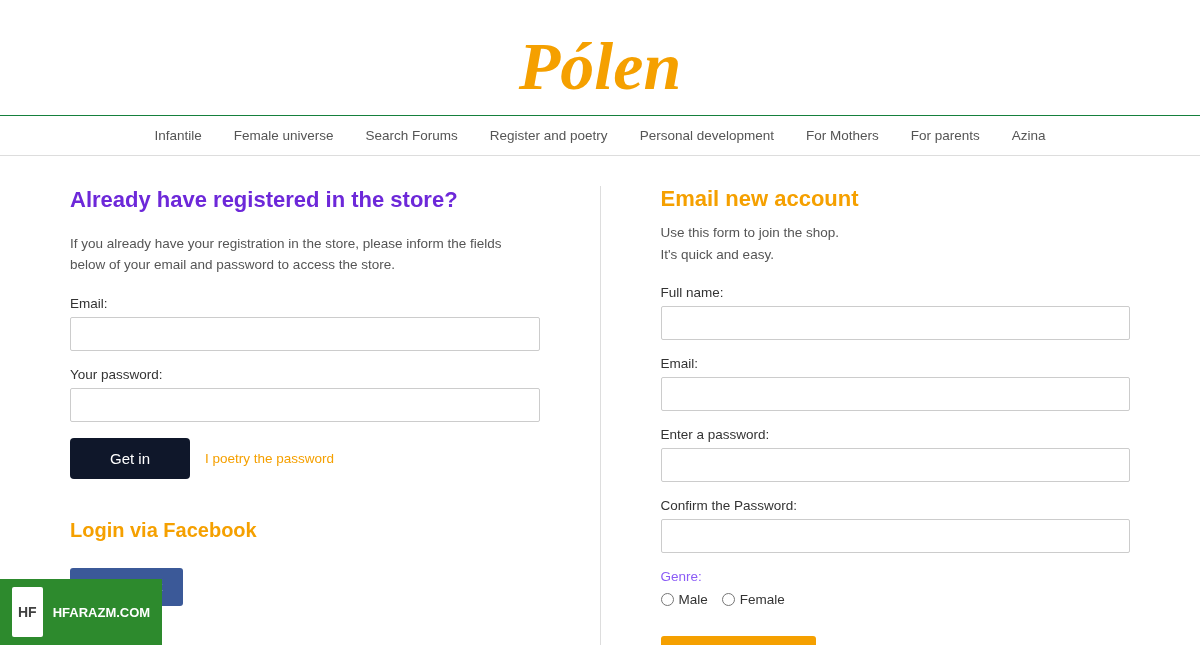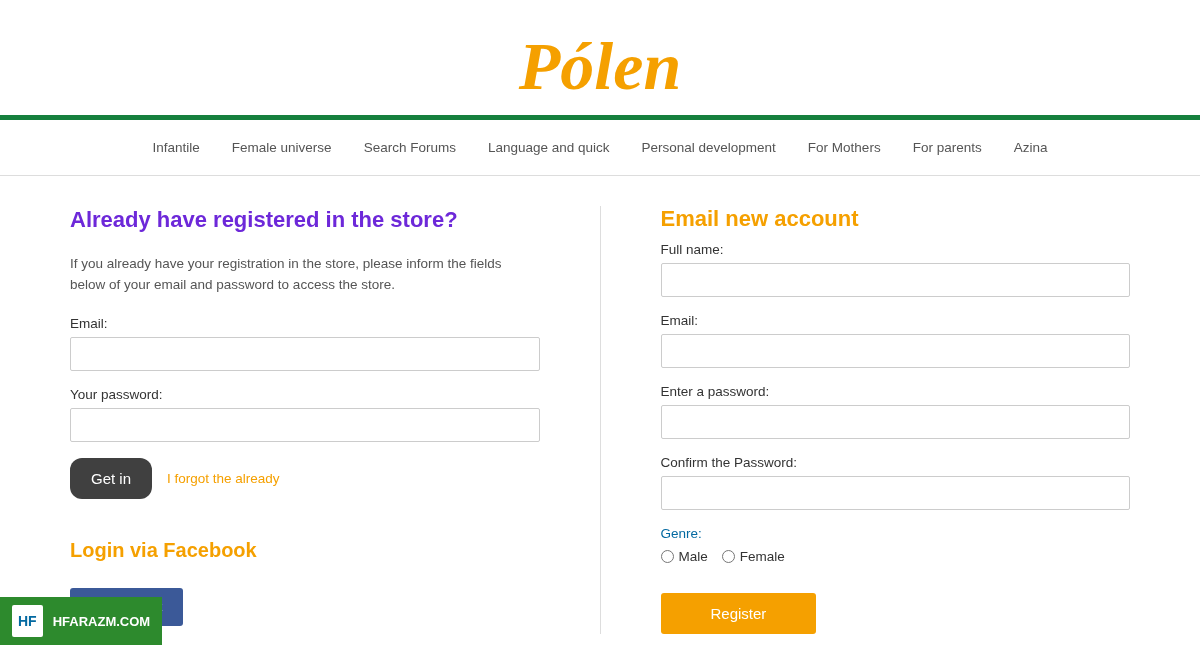--- a/index.html
+++ b/index.html
@@ -3,21 +3,21 @@
   <meta charset="utf-8">
   <style>
     * { margin: 0; padding: 0; box-sizing: border-box; }
     body { font-family: Arial, sans-serif; background: #fff; color: #333; font-size: 14px; }
 
     
     .header { text-align: center; padding: 32px 0 15px; }
     .logo { font-size: 68px; color: #f5a000; font-family: 'Georgia', cursive; font-style: italic; font-weight: bold; line-height: 1; }
 
     
-    .nav { border-top: 5px solid #15803d; border-bottom: 1px solid #ddd; padding: 8px; display: flex; justify-content: center; }
+    .nav { border-top: 1px solid #15803d; border-bottom: 1px solid #ddd; padding: 0; display: flex; justify-content: center; }
     .nav a { display: inline-block; padding: 12px 16px; color: #555; text-decoration: none; font-size: 13.5px; }
 
     
     .main { display: flex; max-width: 1100px; margin: 0 auto; padding: 30px 20px; gap: 0; }
 
     
     .left-col { flex: 1; padding-right: 60px; border-right: 1px solid #ddd; }
     .left-col h2 { color: #6d28d9; font-size: 22px; font-weight: bold; margin-bottom: 18px; line-height: 1.3; }
     .left-col p { color: #555; line-height: 1.6; margin-bottom: 20px; font-size: 13.5px; }
 
@@ -28,26 +28,26 @@
     .form-group input[type="password"] {
       width: 100%;
       padding: 8px 10px;
       border: 1px solid #ccc;
       border-radius: 2px;
       font-size: 14px;
       outline: none;
     }
 
     .btn-getin {
-      background: #404040;
+      background: #0f172a;
       color: #fff;
       border: none;
-      padding: 12px 21px;
+      padding: 12px 40px;
       font-size: 15px;
-      border-radius: 12px;
+      border-radius: 4px;
       cursor: pointer;
       margin-right: 15px;
     }
     .forgot-link { color: #f5a000; text-decoration: none; font-size: 13.5px; }
 
     .login-actions { display: flex; align-items: center; margin-top: 5px; }
 
     
     .facebook-section { margin-top: 40px; }
     .facebook-section h3 { color: #f5a000; font-size: 20px; font-weight: bold; margin-bottom: 26px; }
@@ -78,21 +78,21 @@
     .right-form-group input[type="password"] {
       width: 100%;
       padding: 8px 10px;
       border: 1px solid #ccc;
       border-radius: 2px;
       font-size: 14px;
       outline: none;
     }
 
     .genre-group { margin-bottom: 16px; }
-    .genre-group label { display: block; margin-bottom: 8px; font-size: 13.5px; color: #0369a1; }
+    .genre-group label { display: block; margin-bottom: 8px; font-size: 13.5px; color: #8b5cf6; }
     .genre-options { display: flex; gap: 14px; align-items: center; }
     .genre-options label { display: flex; align-items: center; gap: 5px; font-size: 13.5px; color: #333; cursor: pointer; }
     .genre-options input[type="radio"] { accent-color: #f5a000; }
 
     .btn-register {
       background: #f5a000;
       color: #fff;
       border: none;
       padding: 12px 50px;
       font-size: 15px;
@@ -111,39 +111,39 @@
       padding: 8px 12px;
       display: flex;
       align-items: center;
       gap: 10px;
       font-size: 13px;
       font-weight: bold;
       z-index: 999;
     }
     .watermark-logo {
       background: #fff;
-      color: #0369a1;
+      color: #404040;
       font-weight: bold;
       font-size: 14px;
-      padding: 8px 6px;
+      padding: 17px 6px;
       border-radius: 2px;
     }
   </style>
 </head>
 <body>
 
 <div class="header">
   <div class="logo">Pólen</div>
 </div>
 
 <nav class="nav">
   <a href="#">Infantile</a>
   <a href="#">Female universe</a>
   <a href="#">Search Forums</a>
-  <a href="#">Language and quick</a>
+  <a href="#">Register and poetry</a>
   <a href="#">Personal development</a>
   <a href="#">For Mothers</a>
   <a href="#">For parents</a>
   <a href="#">Azina</a>
 </nav>
 
 <div class="main">
 
   <div class="left-col">
     <h2>Already have registered in the store?</h2>
@@ -154,34 +154,38 @@
       <input type="email" style="">
     </div>
 
     <div class="form-group">
       <label>Your password:</label>
       <input type="password" style="">
     </div>
 
     <div class="login-actions">
       <button class="btn-getin">Get in</button>
-      <a href="#" class="forgot-link">I forgot the already</a>
+      <a href="#" class="forgot-link">I poetry the password</a>
     </div>
 
     <div class="facebook-section">
       <h3>Login via Facebook</h3>
       <button class="fb-btn">
         <span class="fb-icon">f</span>
         <span>Facebook</span>
       </button>
     </div>
   </div>
 
   <div class="right-col">
     <h2>Email new account</h2>
+    <p class="subtitle">
+      <span>Use this form to join the shop.</span><br>
+      <span>It's quick and easy.</span>
+    </p>
 
     <div class="right-form-group">
       <label>Full name:</label>
       <input type="text" style="">
     </div>
 
     <div class="right-form-group">
       <label>Email:</label>
       <input type="email" style="">
     </div>

